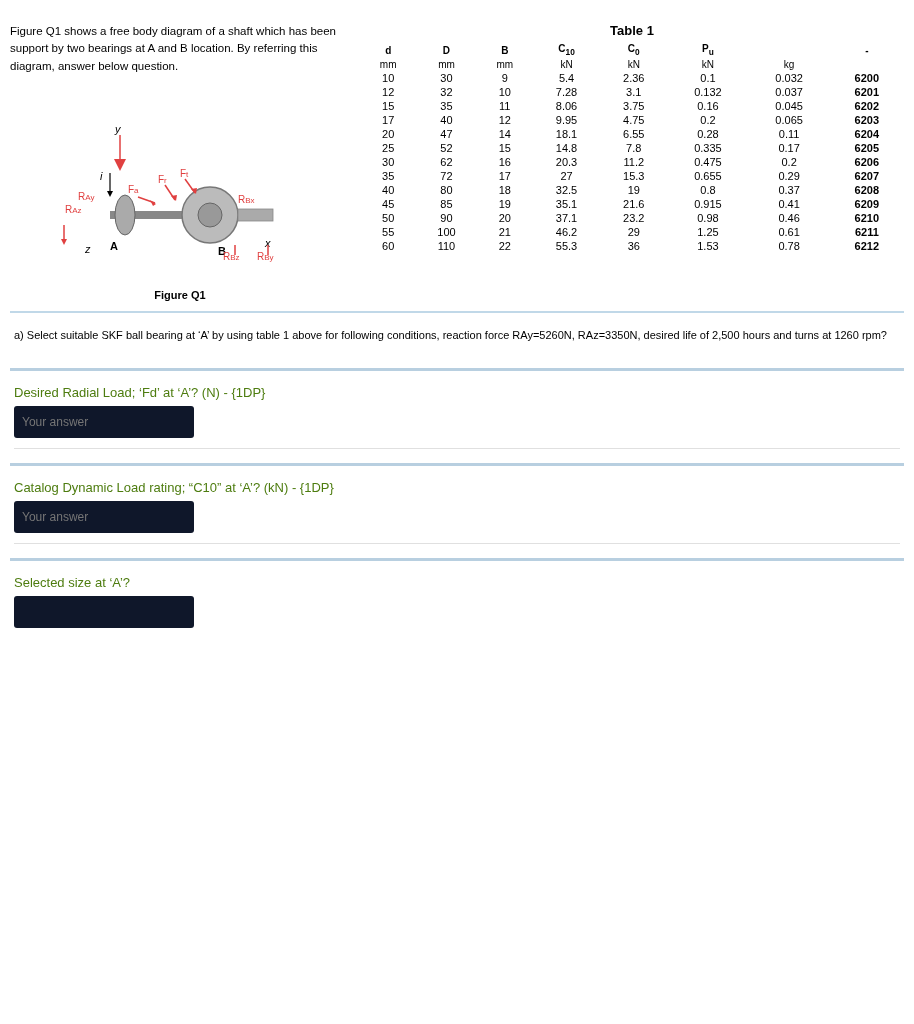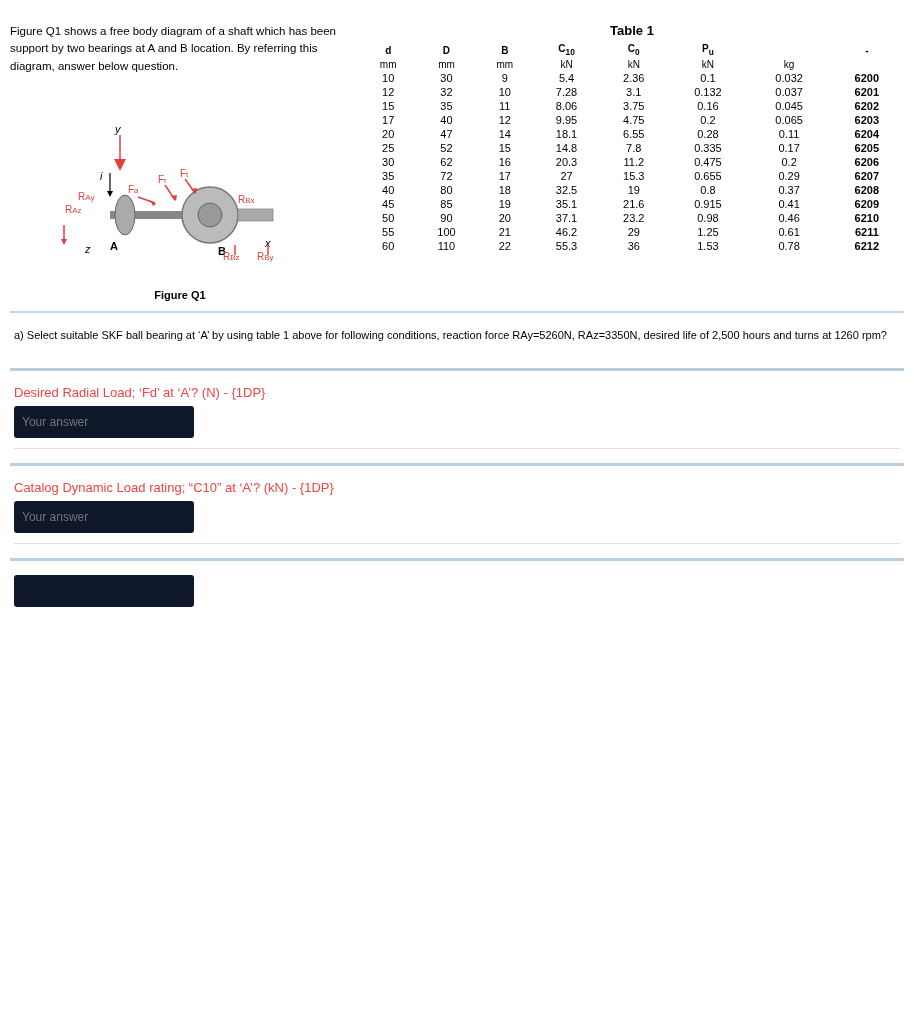--- a/index.html
+++ b/index.html
@@ -99,21 +99,21 @@
     .question-section {
       padding: 14px 14px 10px 14px;
       font-size: 11px;
       line-height: 1.6;
     }
 
     .answer-label {
       font-size: 13px;
       font-weight: normal;
       margin-bottom: 6px;
-      color: #ef4444;
+      color: #4d7c0f;
     }
 
     .answer-box {
       background: #0f172a;
       border: none;
       border-radius: 3px;
       width: 180px;
       height: 32px;
       padding: 4px 8px;
       font-size: 12px;
@@ -400,14 +400,15 @@
 </div>
 
 <div class="divider-blue"></div>
 <div class="section-block">
   <div class="answer-label">Catalog Dynamic Load rating; “C10” at ‘A’? (kN) - {1DP}</div>
   <input type="text" class="answer-box" placeholder="Your answer" style="">
 </div>
 
 <div class="divider-blue"></div>
 <div class="section-block">
+  <div class="answer-label">Selected size at ‘A’?</div>
   <input type="text" class="answer-box" placeholder="" style="">
 </div>
 
 </body></html>

